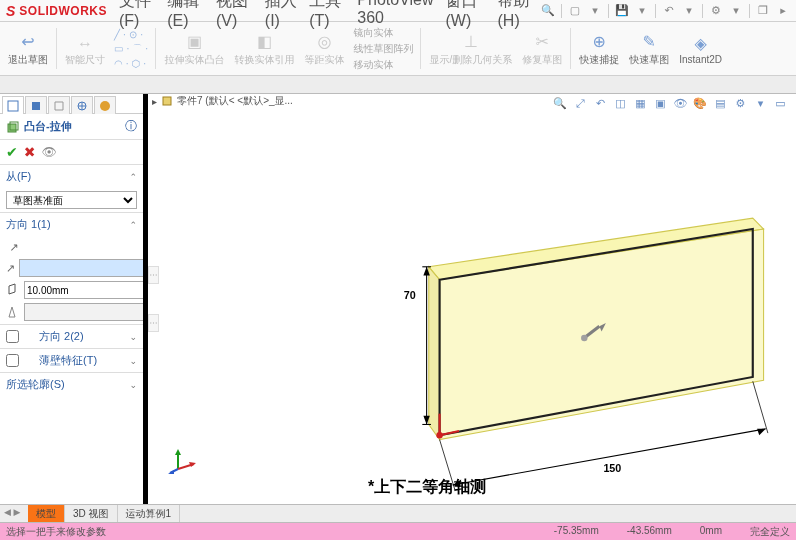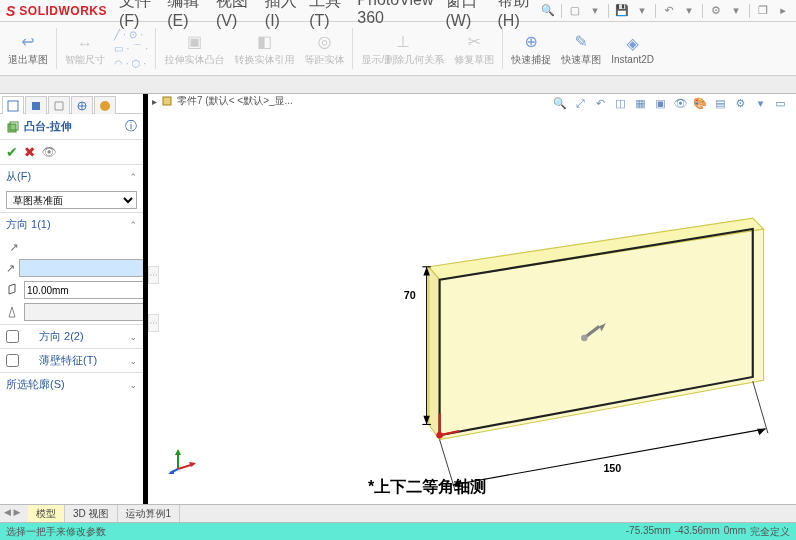--- a/index.html
+++ b/index.html
@@ -73,26 +73,26 @@
 
 .scene { position: absolute; inset: 0; }
 
 .triad { position: absolute; left: 20px; bottom: 30px; width: 30px; height: 30px; }
 
 .view-label { position: absolute; left: 220px; bottom: 6px; font-size: 16px; font-weight: bold; }
 
 
 .doc-tabs { height: 18px; border-top: 1px solid #bbb; background: #ededed; display: flex; align-items: stretch; font-size: 10px; padding-left: 28px; }
 .doc-tab { padding: 2px 8px; border-right: 1px solid #ccc; color: #444; }
-.doc-tab.active { background: #fef9c3; }
-
-
-.status { height: 18px; border-top: 1px solid #bbb; background: #5eead4; display: flex; align-items: center; font-size: 10px; color: #555; padding: 0 6px; }
+.doc-tab.active { background: #f97316; }
+
+
+.status { height: 18px; border-top: 1px solid #bbb; background: #f9a8d4; display: flex; align-items: center; font-size: 10px; color: #555; padding: 0 6px; }
 .status .left { flex: 1; }
-.status .right { display: flex; gap: 4px; text-align: right; }
+.status .right { display: flex; gap: 28px; text-align: right; }
 
 svg { display: block; }
 </style>
 </head>
 <body>
 
 <div class="titlebar">
   <div class="logo">
     <span class="logo-s">S</span>
     <span class="logo-sw">SOLIDWORKS</span>
@@ -147,20 +147,25 @@
     <span class="ico">▣</span>
     <span>拉伸实体凸台</span>
   </div>
   <div class="rib-btn disabled">
     <span class="ico">◧</span>
     <span>转换实体引用</span>
   </div>
   <div class="rib-btn disabled">
     <span class="ico">◎</span>
     <span>等距实体</span>
+  </div>
+  <div class="rib-col">
+    <span>镜向实体</span>
+    <span>线性草图阵列</span>
+    <span>移动实体</span>
   </div>
   <div class="rib-sep"></div>
   <div class="rib-btn disabled">
     <span class="ico">⊥</span>
     <span>显示/删除几何关系</span>
   </div>
   <div class="rib-btn disabled">
     <span class="ico">✂</span>
     <span>修复草图</span>
   </div>

